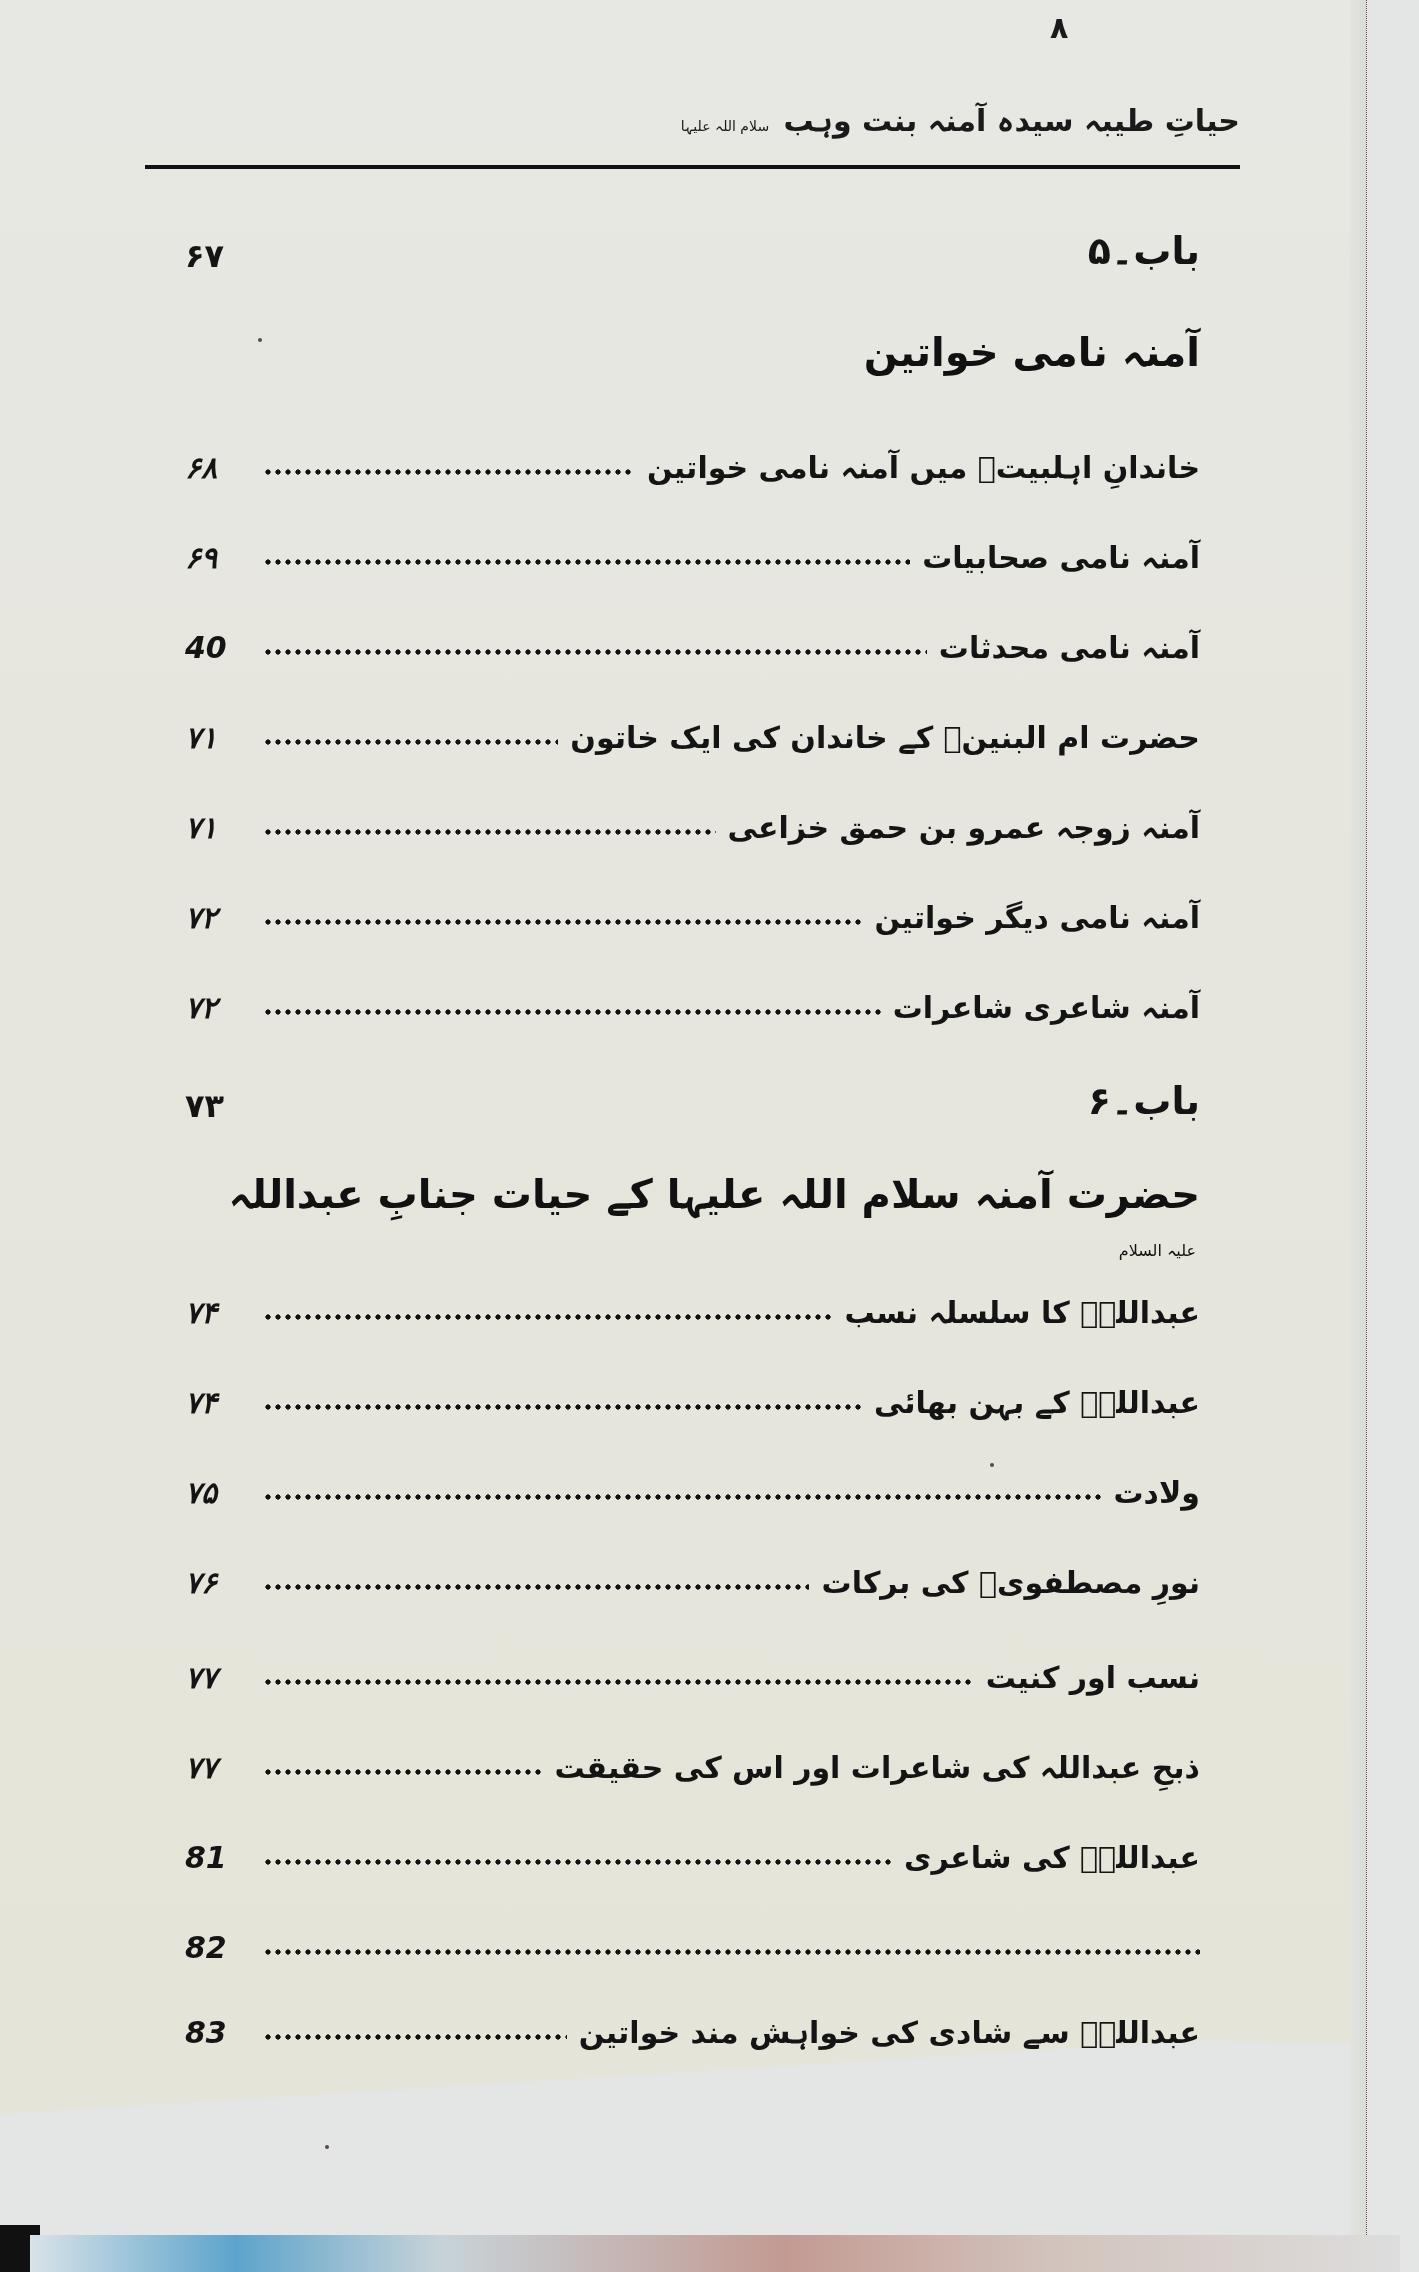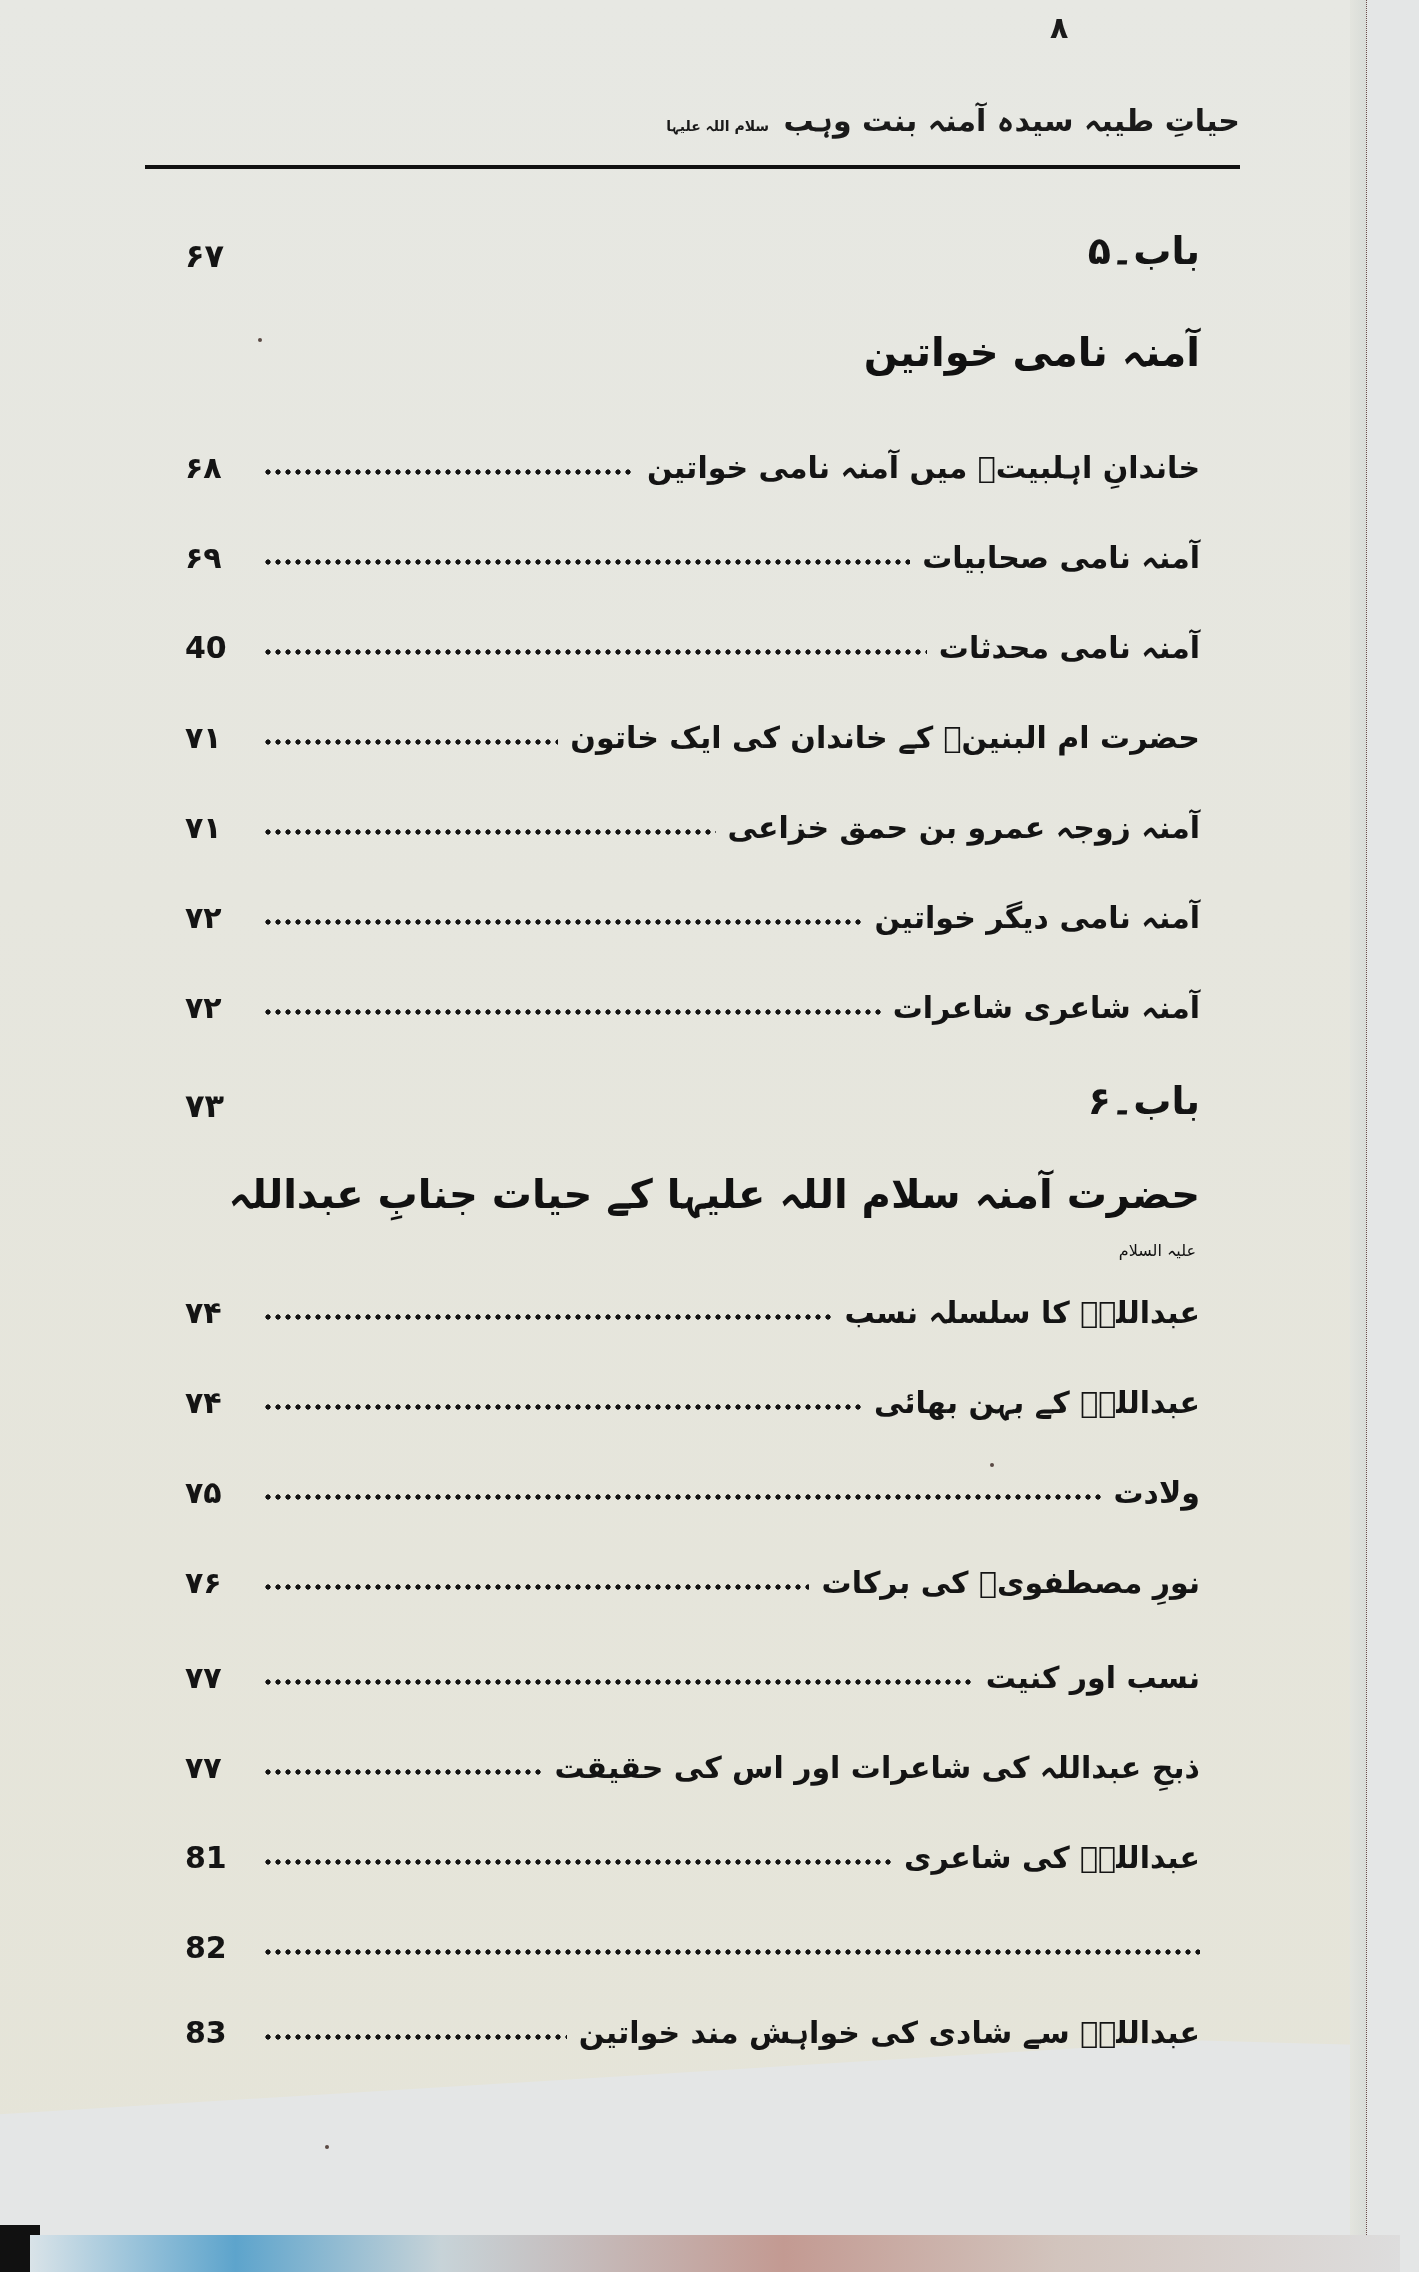--- a/index.html
+++ b/index.html
@@ -61,21 +61,21 @@
       right: 0;
       top: 8px;
       font-family: "DejaVu Sans", sans-serif;
       font-size: 30px;
       font-weight: bold;
       color: #1a1a1a;
       white-space: nowrap;
     }
     .header-title .honor {
       font-size: 14px;
-      font-weight: bold;
+      font-weight: normal;
       margin-right: 4px;
     }
     .header-page-num {
       position: absolute;
       left: 1050px;
       top: 10px;
       font-size: 30px;
       font-weight: bold;
       color: #1a1a1a;
     }
@@ -117,20 +117,21 @@
     .row .page-num {
       font-family: "DejaVu Sans", sans-serif;
       font-size: 30px;
       font-weight: bold;
       color: #141414;
       padding-right: 18px;
       min-width: 60px;
       text-align: left;
       direction: ltr;
       line-height: 1.2;
+      font-style: italic;
     }
     .chapter {
       position: absolute;
       left: 185px;
       width: 1015px;
       height: 60px;
       direction: rtl;
       display: flex;
       justify-content: space-between;
       align-items: flex-end;

